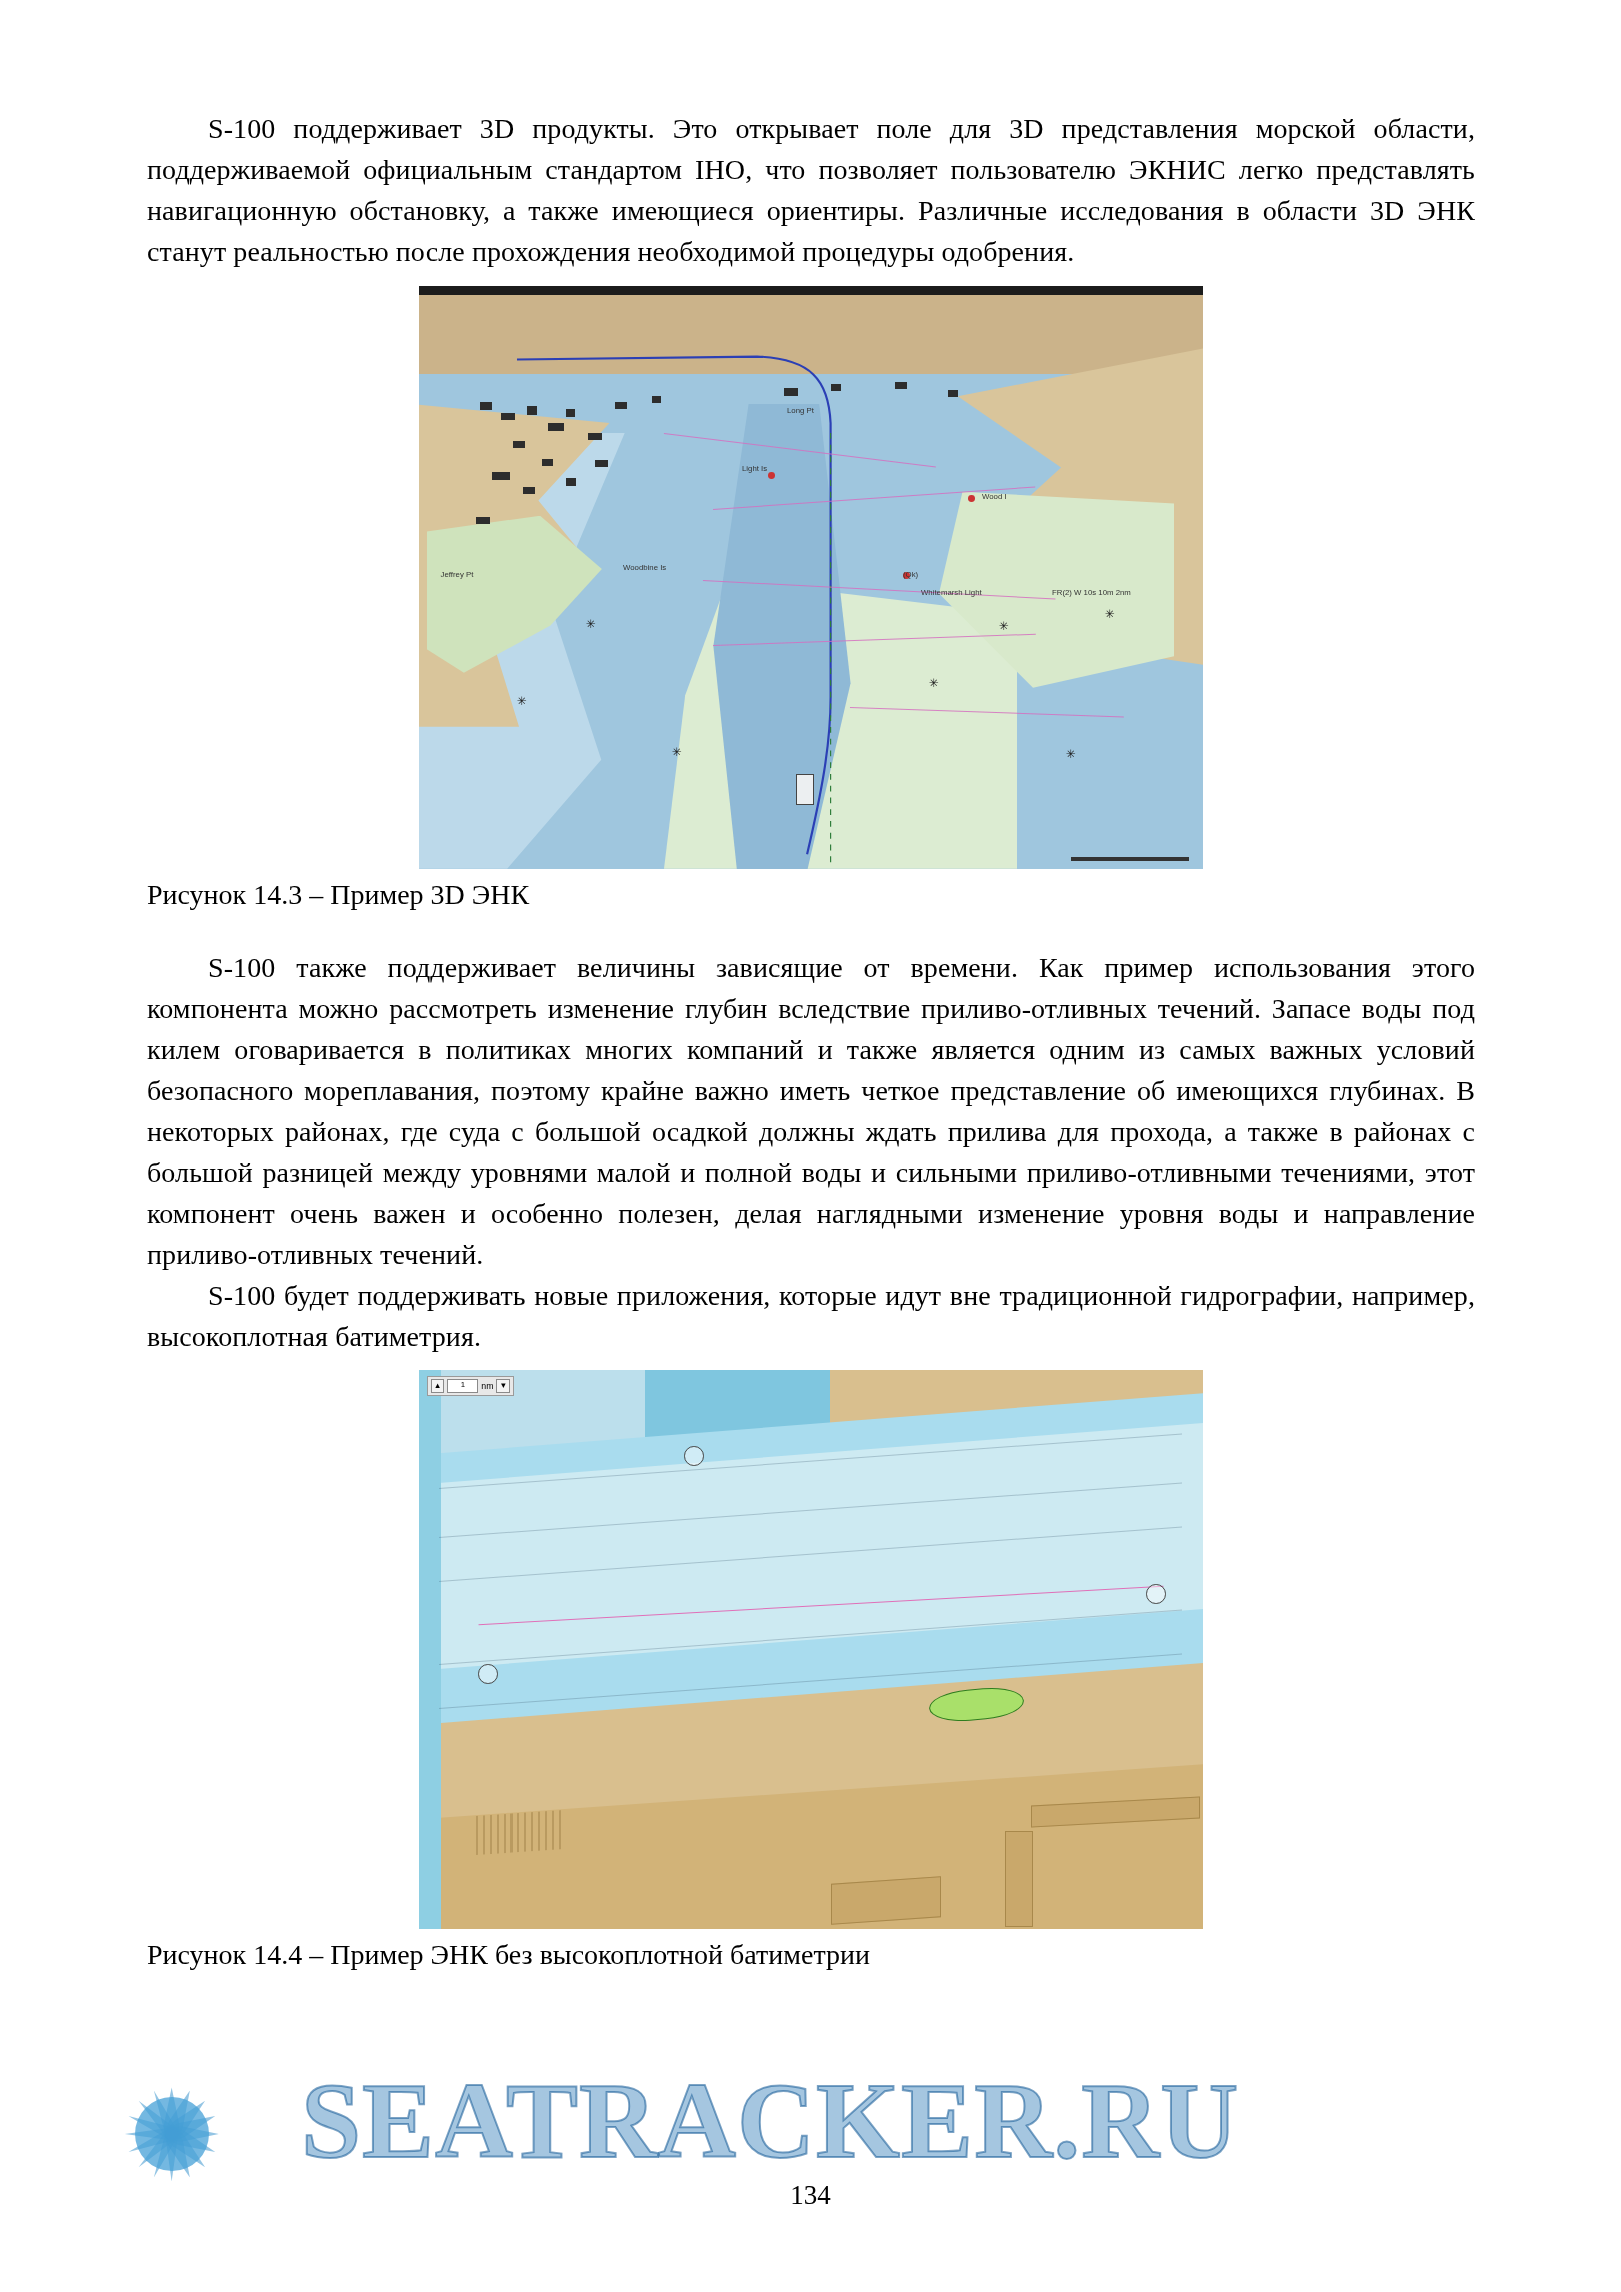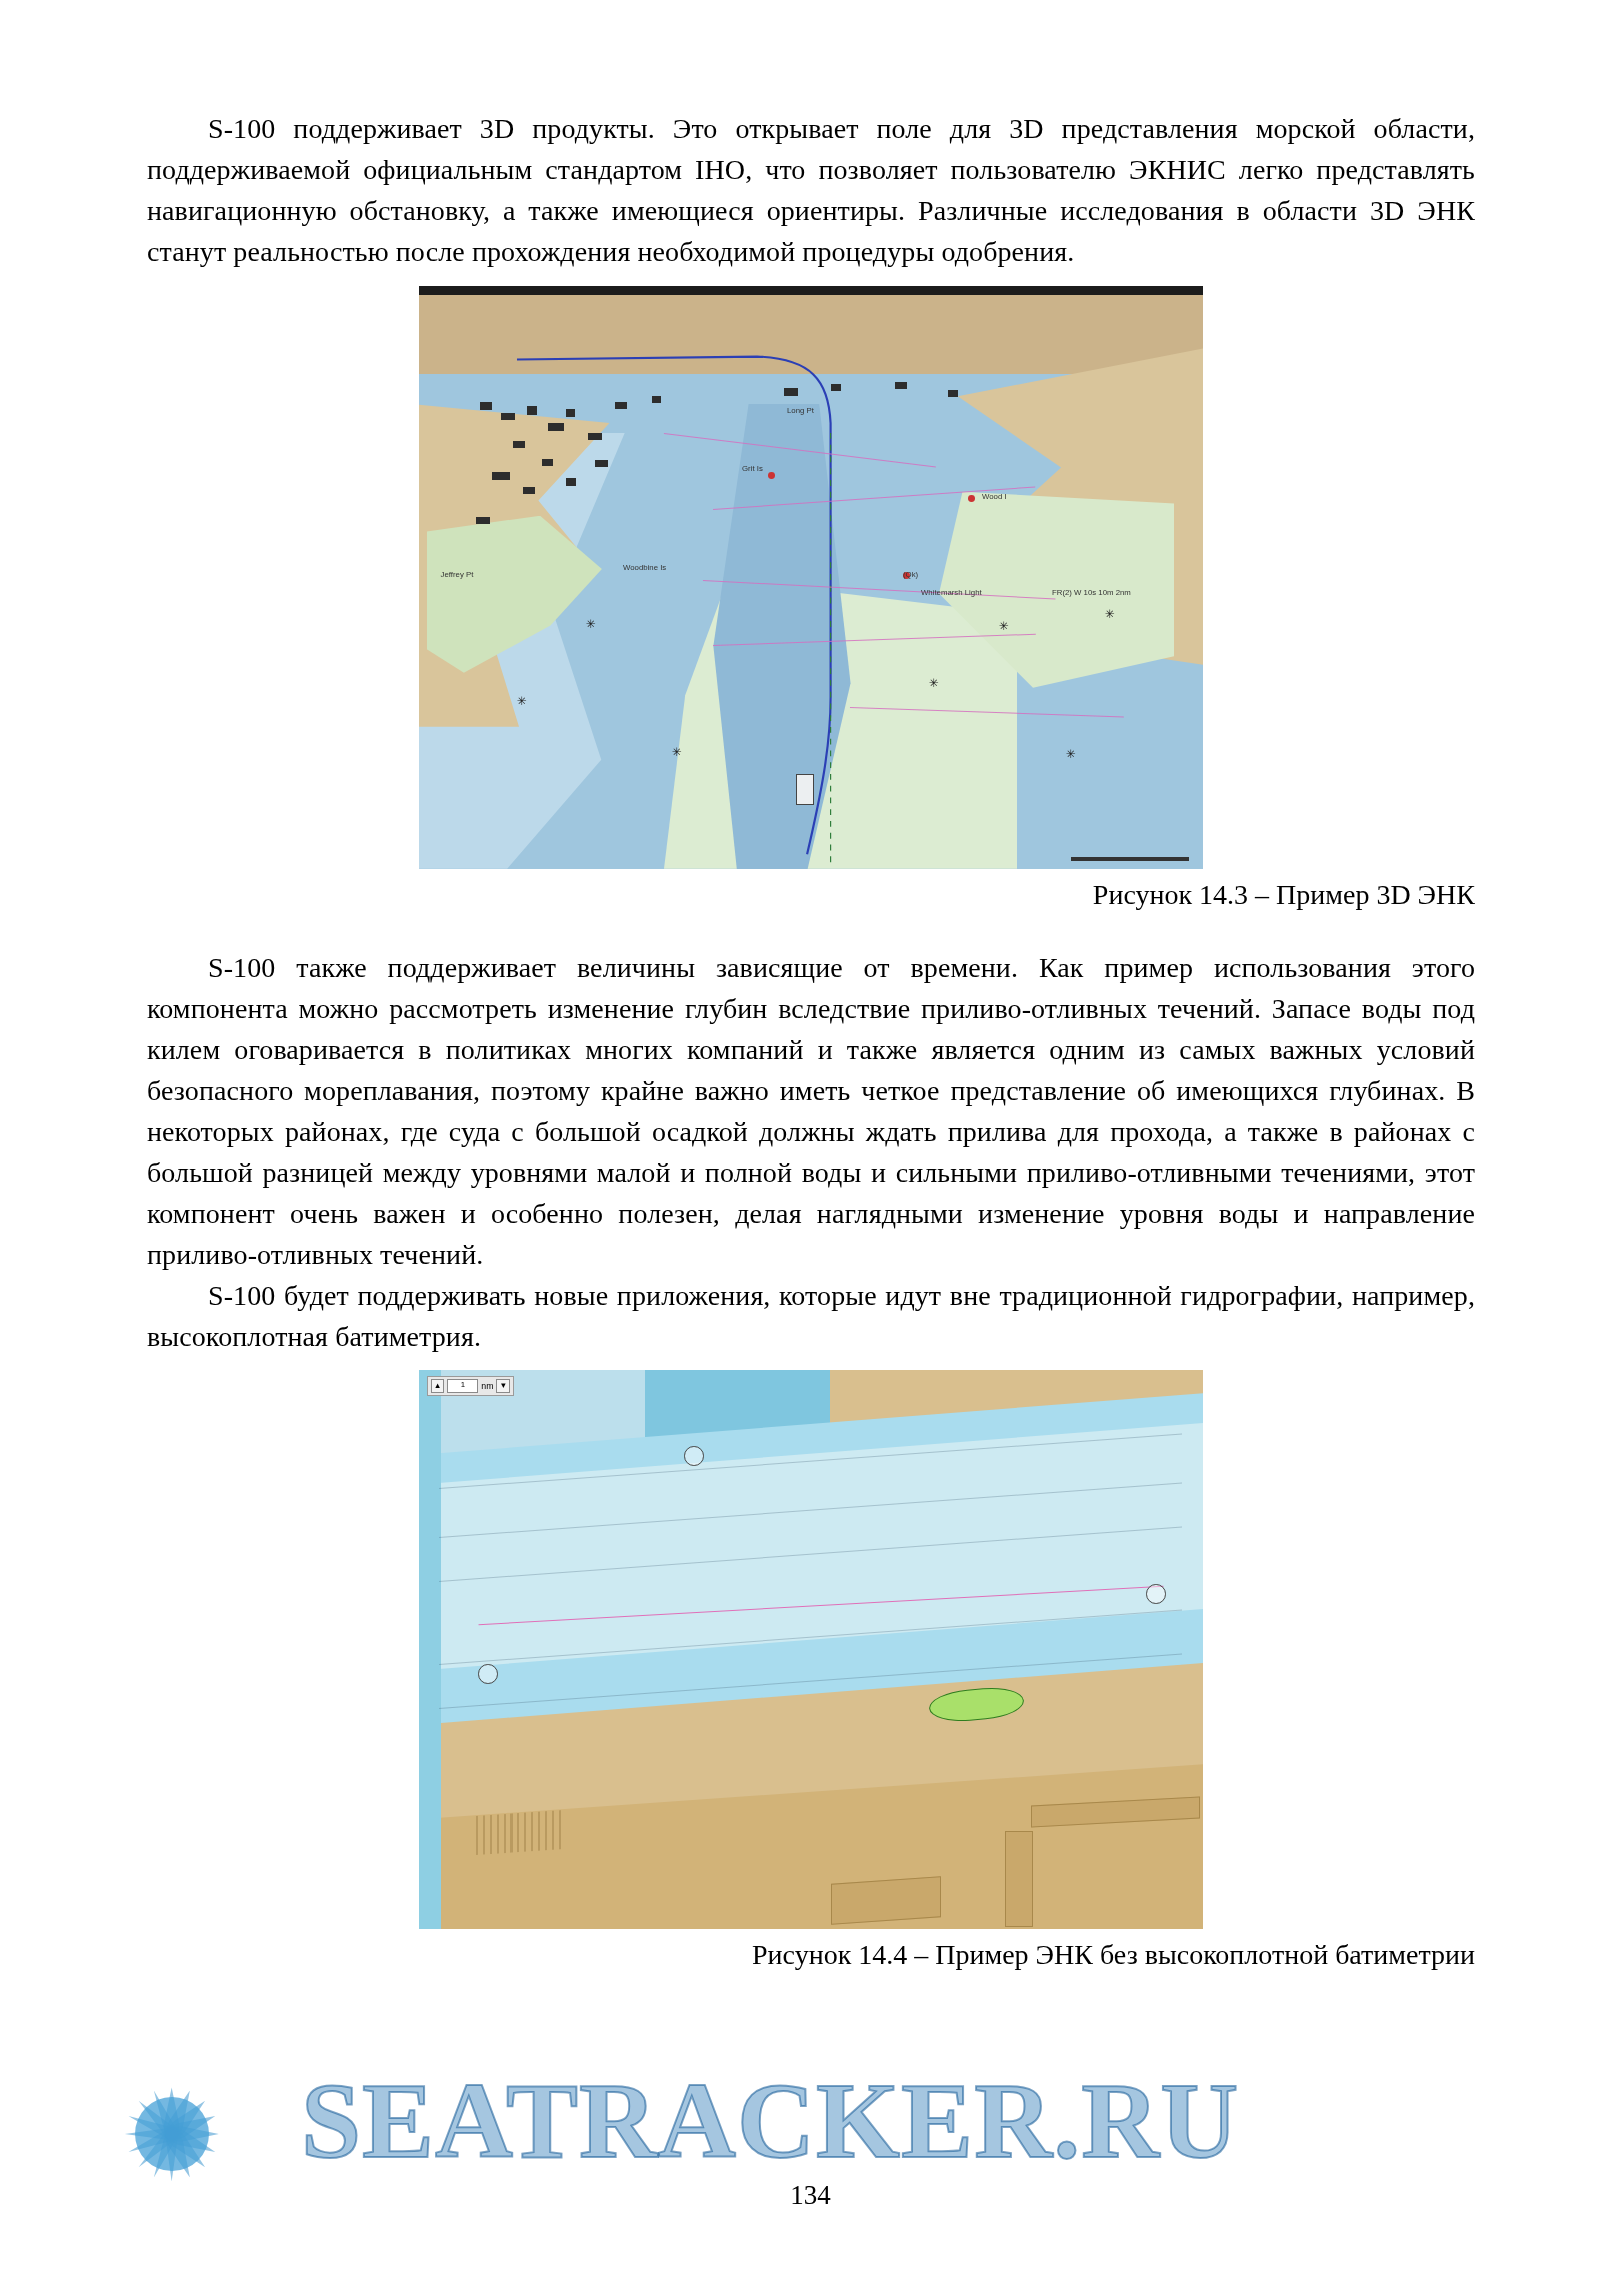--- a/index.html
+++ b/index.html
@@ -31,21 +31,21 @@
     font-family: "Liberation Serif", serif;
     letter-spacing: 0.1px;
   }
   .fig-block {
     margin-top: 13.7px;
     text-align: center;
   }
   .fig-caption {
     font-size: 28px;
     line-height: 39px;
-    text-align: right;
+    text-align: left;
     margin-top: 5.9px;
     font-family: "Liberation Serif", serif;
   }
   .spacer-lg { height: 33px; }
 
   
   .fig3d {
     position: relative;
     width: 784px;
     height: 583px;
@@ -367,21 +367,21 @@
         <div class="star" style="left:686px;top:323px;">✳</div>
         <div class="star" style="left:647px;top:463px;">✳</div>
         <div class="star" style="left:167px;top:333px;">✳</div>
 
         <div class="buoy" style="left:349px;top:186px;"></div>
         <div class="buoy" style="left:549px;top:209px;"></div>
         <div class="buoy" style="left:484px;top:286px;"></div>
 
         <div class="own-ship"></div>
 
-        <div class="depth-label" style="left:323px;top:178px;">Grit Is</div>
+        <div class="depth-label" style="left:323px;top:178px;">Light Is</div>
         <div class="depth-label" style="left:563px;top:206px;">Wood I</div>
         <div class="depth-label" style="left:323px;top:120px;padding-left:45px;">Long Pt</div>
         <div class="depth-label" style="left:502px;top:302px;">Whitemarsh Light</div>
         <div class="depth-label" style="left:633px;top:302px;">FR(2) W 10s 10m 2nm</div>
         <div class="depth-label" style="left:484px;top:284px;">(Qk)</div>
         <div class="depth-label" style="left:204px;top:253px;margin-top:24px;">Woodbine Is</div>
         <div class="depth-label" style="left:21.6px;top:284px;">Jeffrey Pt</div>
 
         <div class="scalebar"></div>
       </div>

